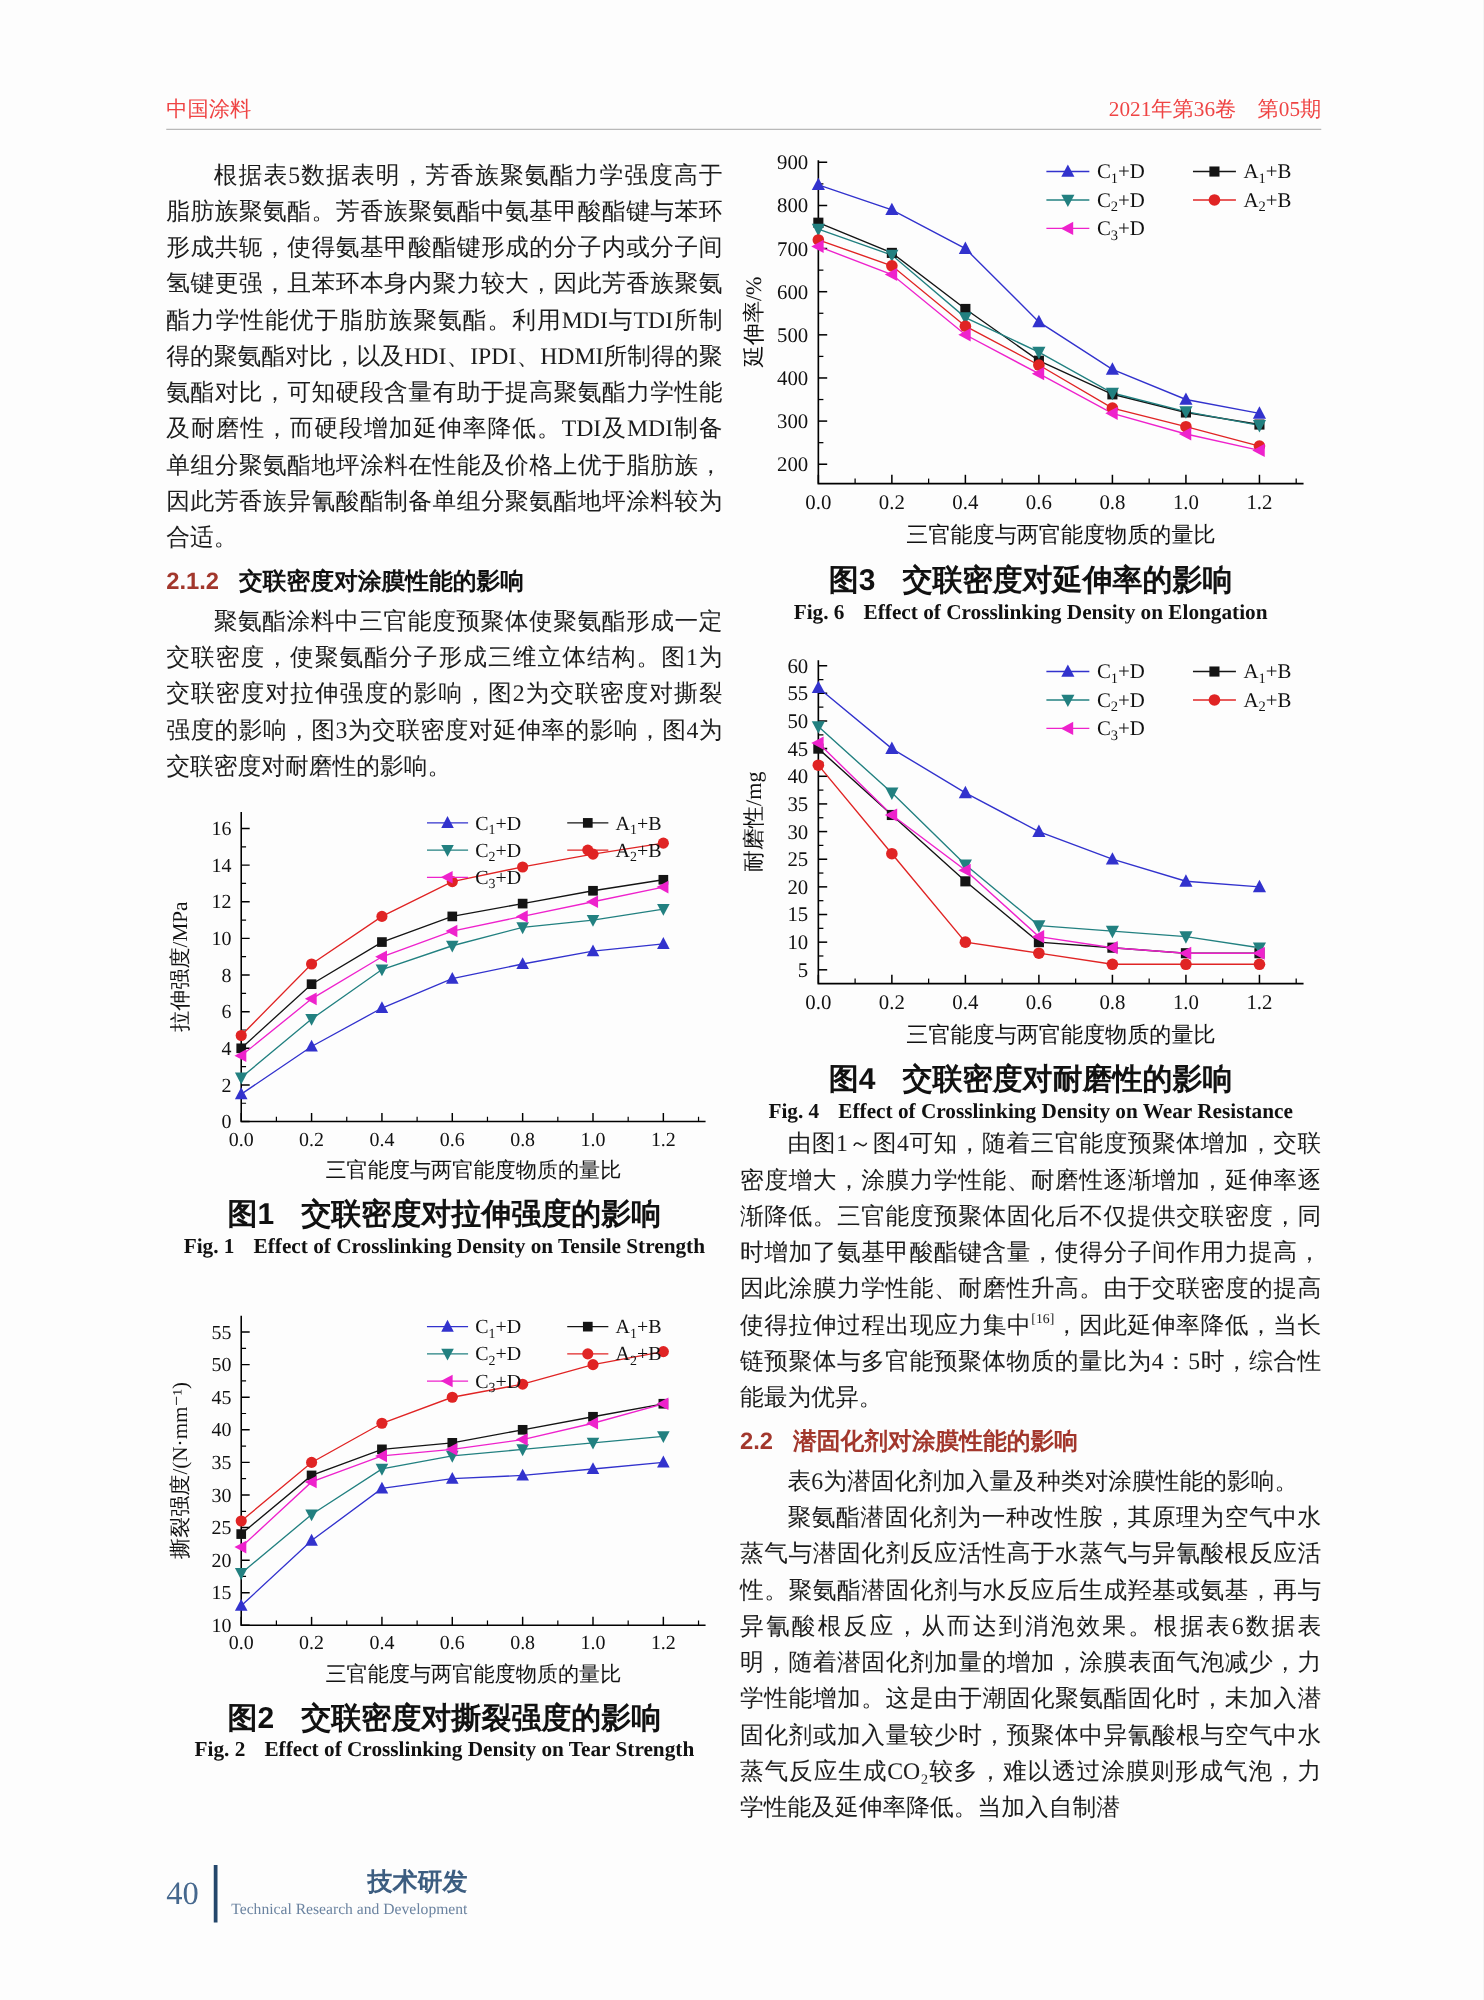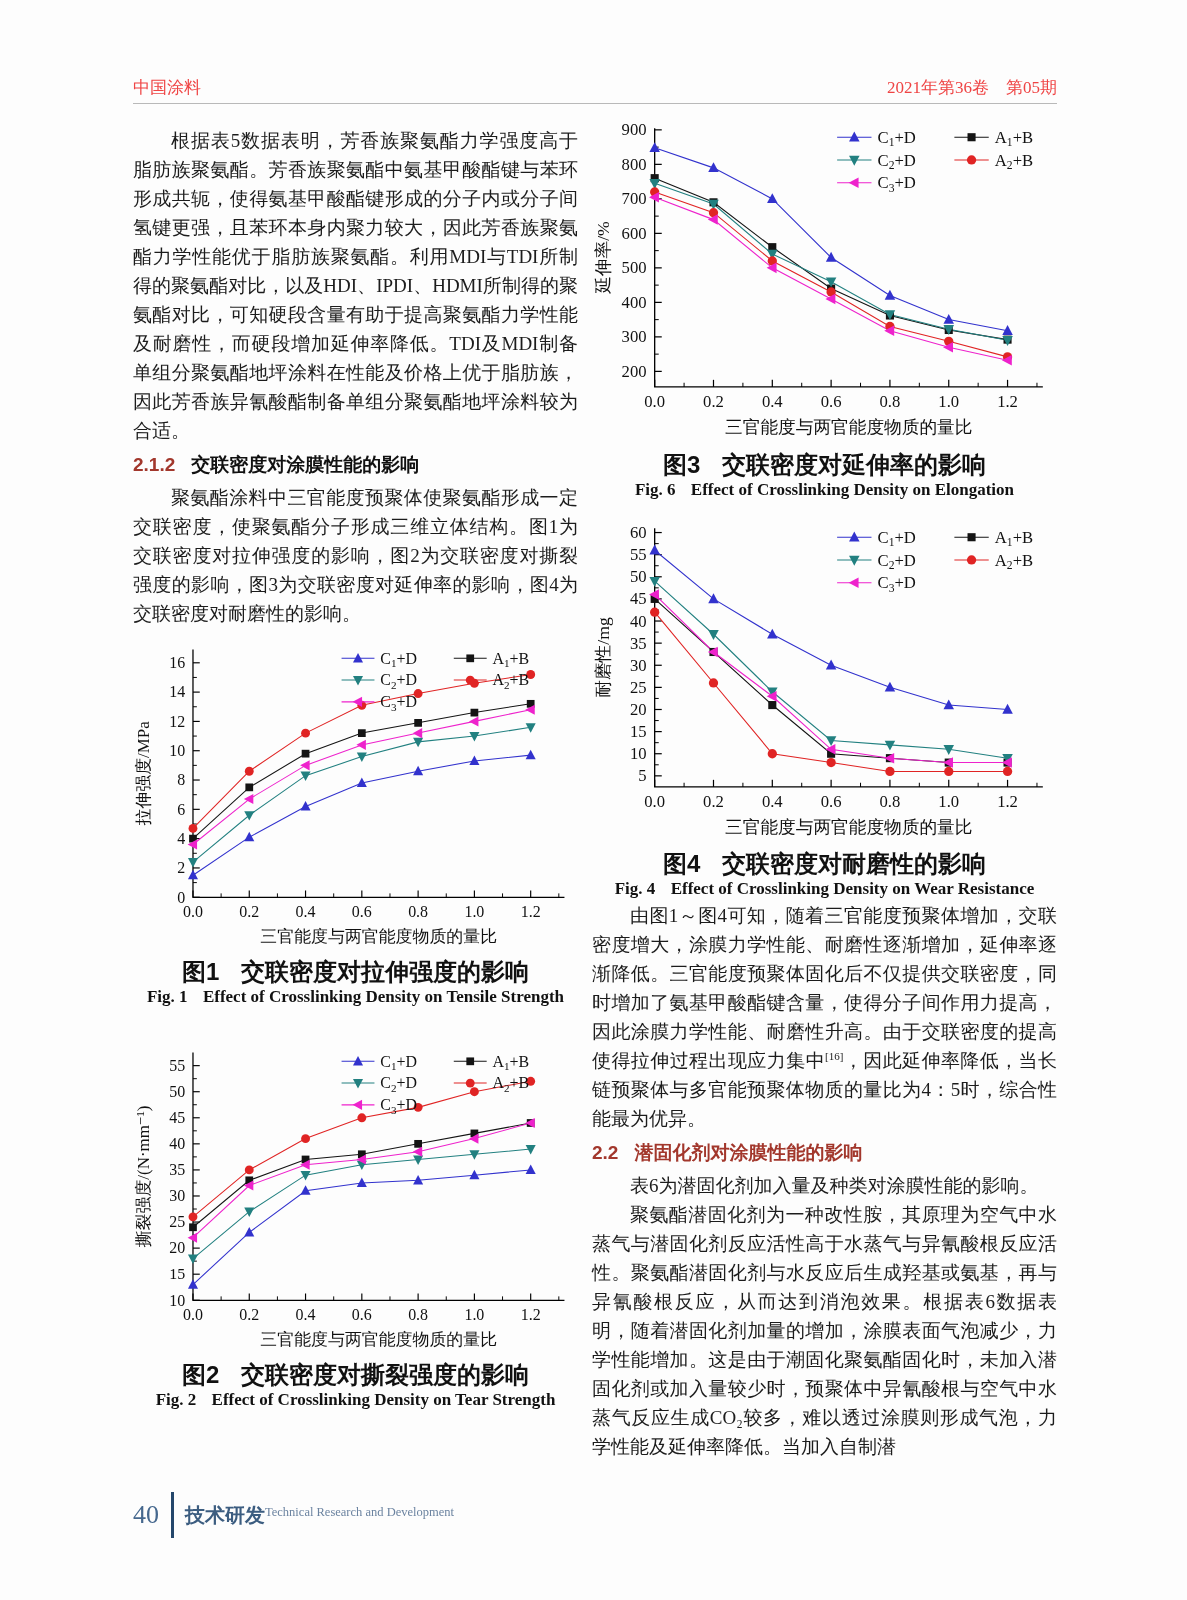--- a/index.html
+++ b/index.html
@@ -29,21 +29,21 @@
   .cap-zh{font-family:"Liberation Sans","DejaVu Sans",sans-serif;font-weight:bold;
           font-size:24px;line-height:25px;color:#111;}
   .cap-en{font-family:"Liberation Serif","DejaVu Serif",serif;font-weight:bold;
           font-size:17px;line-height:25px;color:#111;}
   .cap-gap{margin-left:0.9em;}
   .after-fig{margin-top:8px;}
   
   .pg-footer{position:absolute;left:133px;top:1492px;display:flex;align-items:center;}
   .pf-num{font-size:26px;color:#46688e;margin-right:12px;font-family:"Liberation Serif","DejaVu Serif",serif;}
   .pf-bar{width:3px;height:46px;background:#24476b;margin-right:11px;}
-  .pf-col{display:flex;flex-direction:row;justify-content:center;}
+  .pf-col{display:flex;flex-direction:column;justify-content:center;align-items:flex-end;}
   .pf-zh{font-family:"Liberation Sans","DejaVu Sans",sans-serif;font-weight:bold;
          font-size:20px;color:#3c5d80;line-height:24px;}
   .pf-en{font-size:12.5px;color:#6b83a0;line-height:18px;}
 </style>
 </head>
 <body>
 
 <div class="page">
 
   <div class="pg-header">

